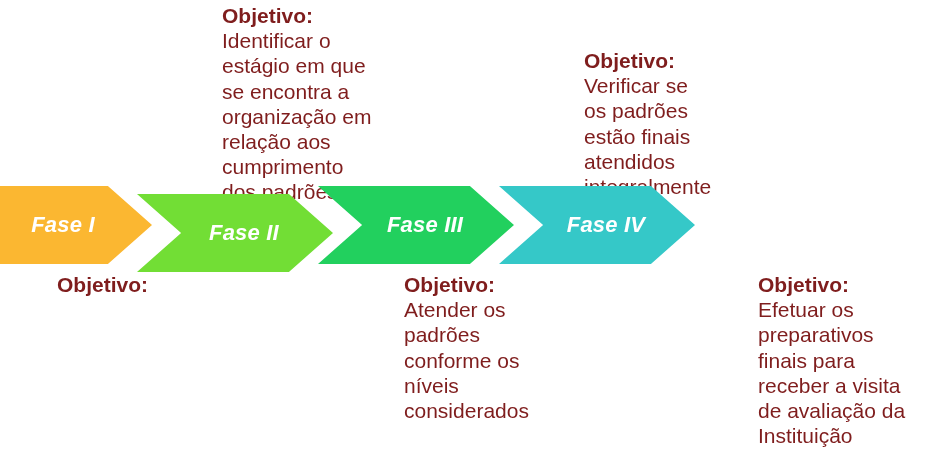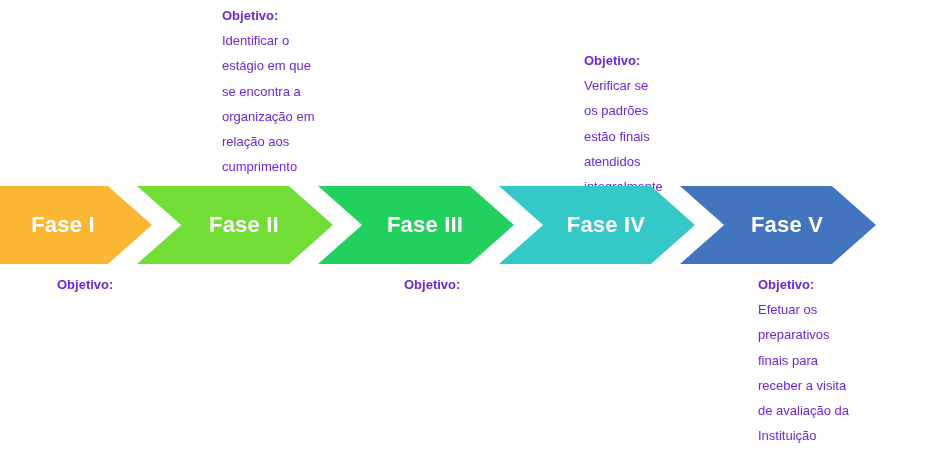--- a/index.html
+++ b/index.html
@@ -17,20 +17,21 @@
     background: #ffffff;
     overflow: hidden;
   }
   
   #arrow-band {
     position: absolute;
     left: 0;
     top: 186px;
     width: 792px;
     height: 78px;
+    font-style: italic;
   }
   .chevron {
     position: absolute;
     top: 0;
     height: 78px;
     width: 196px;
     display: flex;
     align-items: center;
     justify-content: center;
     -webkit-clip-path: polygon(0 0, 77.5% 0, 100% 50%, 77.5% 100%, 0 100%, 22.5% 50%);
@@ -41,22 +42,22 @@
     font-size: 22px;
     font-weight: bold;
     letter-spacing: 0.2px;
     transform: translateX(9px);
     white-space: nowrap;
   }
   
   .objective {
     position: absolute;
     width: 150px;
-    color: #6d28d9;
-    font-size: 13px;
+    color: #7f1d1d;
+    font-size: 21px;
     line-height: 25.2px;
   }
   .objective .obj-title {
     font-weight: bold;
     display: block;
   }
   .objective .obj-body {
     display: block;
     white-space: pre-line;
   }
@@ -86,44 +87,46 @@
 atendidos
 integralmente</span>
   </div>
 
   <div id="arrow-band">
 
     <div class="chevron" style="left:-44px; background:#FBB731;">
       <span class="chevron-label">Fase I</span>
     </div>
 
-    <div class="chevron" style="left:137px; background:#72DE35;">
+    <div class="chevron" style="left:137px; background:#72DE35;margin-top:8px;">
       <span class="chevron-label">Fase II</span>
     </div>
 
     <div class="chevron" style="left:499px; background:#35C8C8;">
       <span class="chevron-label">Fase IV</span>
     </div>
 
     <div class="chevron" style="left:318px; background:#22D05E;">
       <span class="chevron-label">Fase III</span>
     </div>
 
-    <div class="chevron" style="left:680px; background:#4274C0;">
-      <span class="chevron-label">Fase V</span>
-    </div>
 
   </div>
 
   <div class="objective obj-below" style="left:57px;">
     <span class="obj-title">Objetivo:</span>
   </div>
 
   <div class="objective obj-below" style="left:404px;">
     <span class="obj-title">Objetivo:</span>
+    <span class="obj-body">Atender os
+padrões
+conforme os
+níveis
+considerados</span>
   </div>
 
   <div class="objective obj-below" style="left:758px;">
     <span class="obj-title">Objetivo:</span>
     <span class="obj-body">Efetuar os
 preparativos
 finais para
 receber a visita
  de avaliação da
 Instituição

